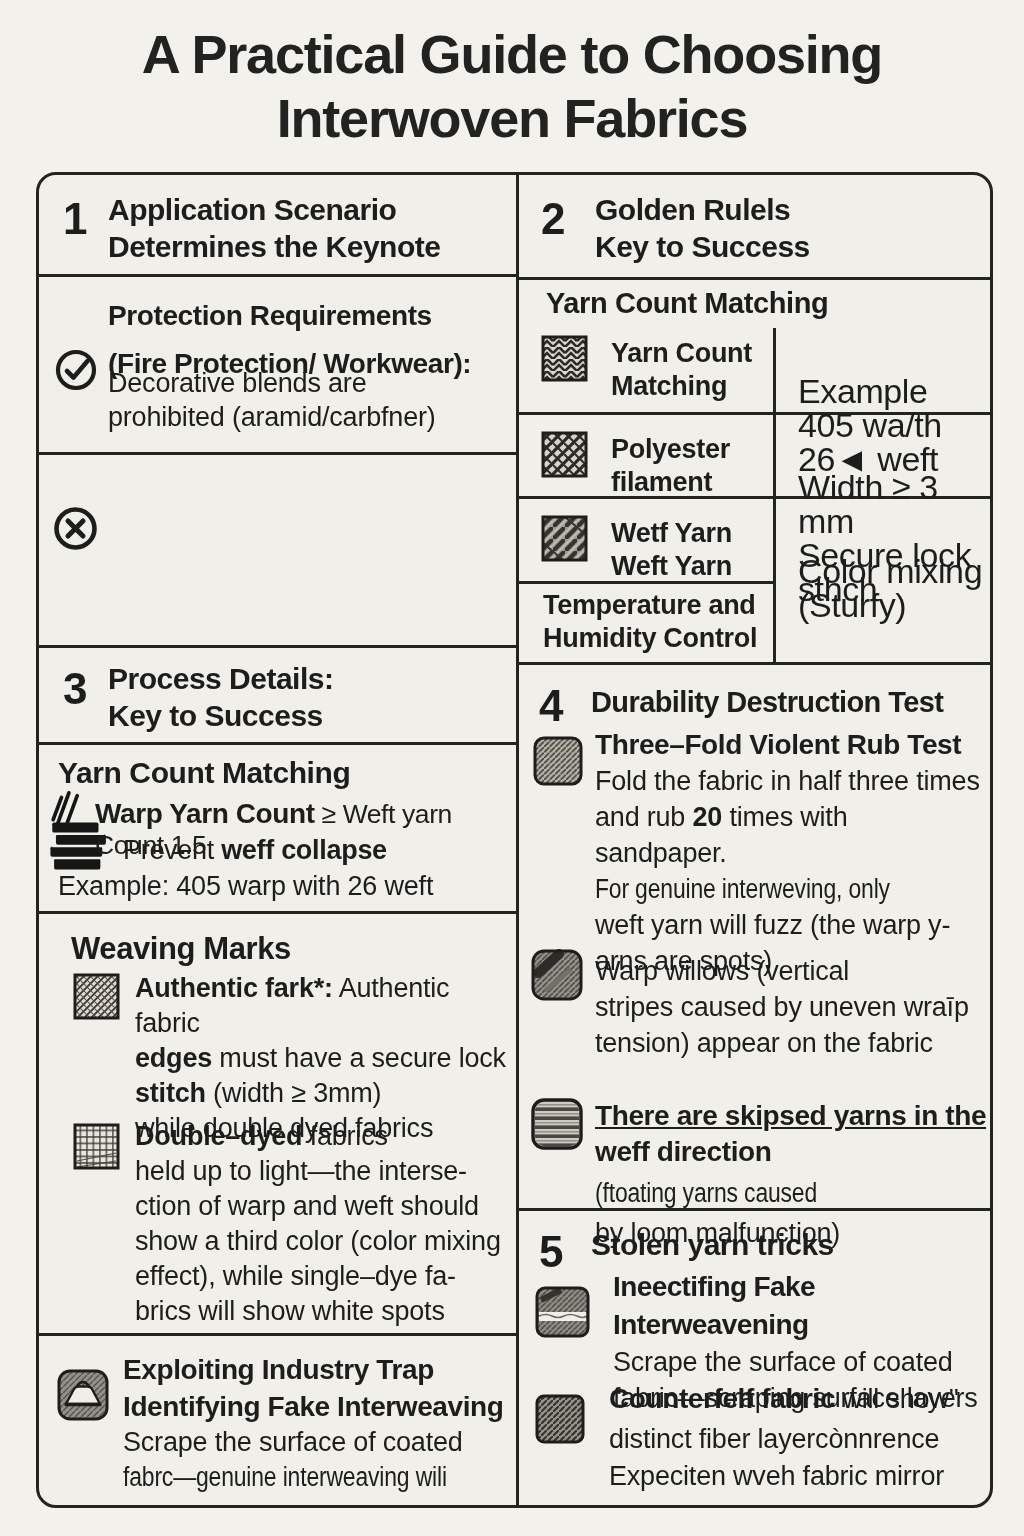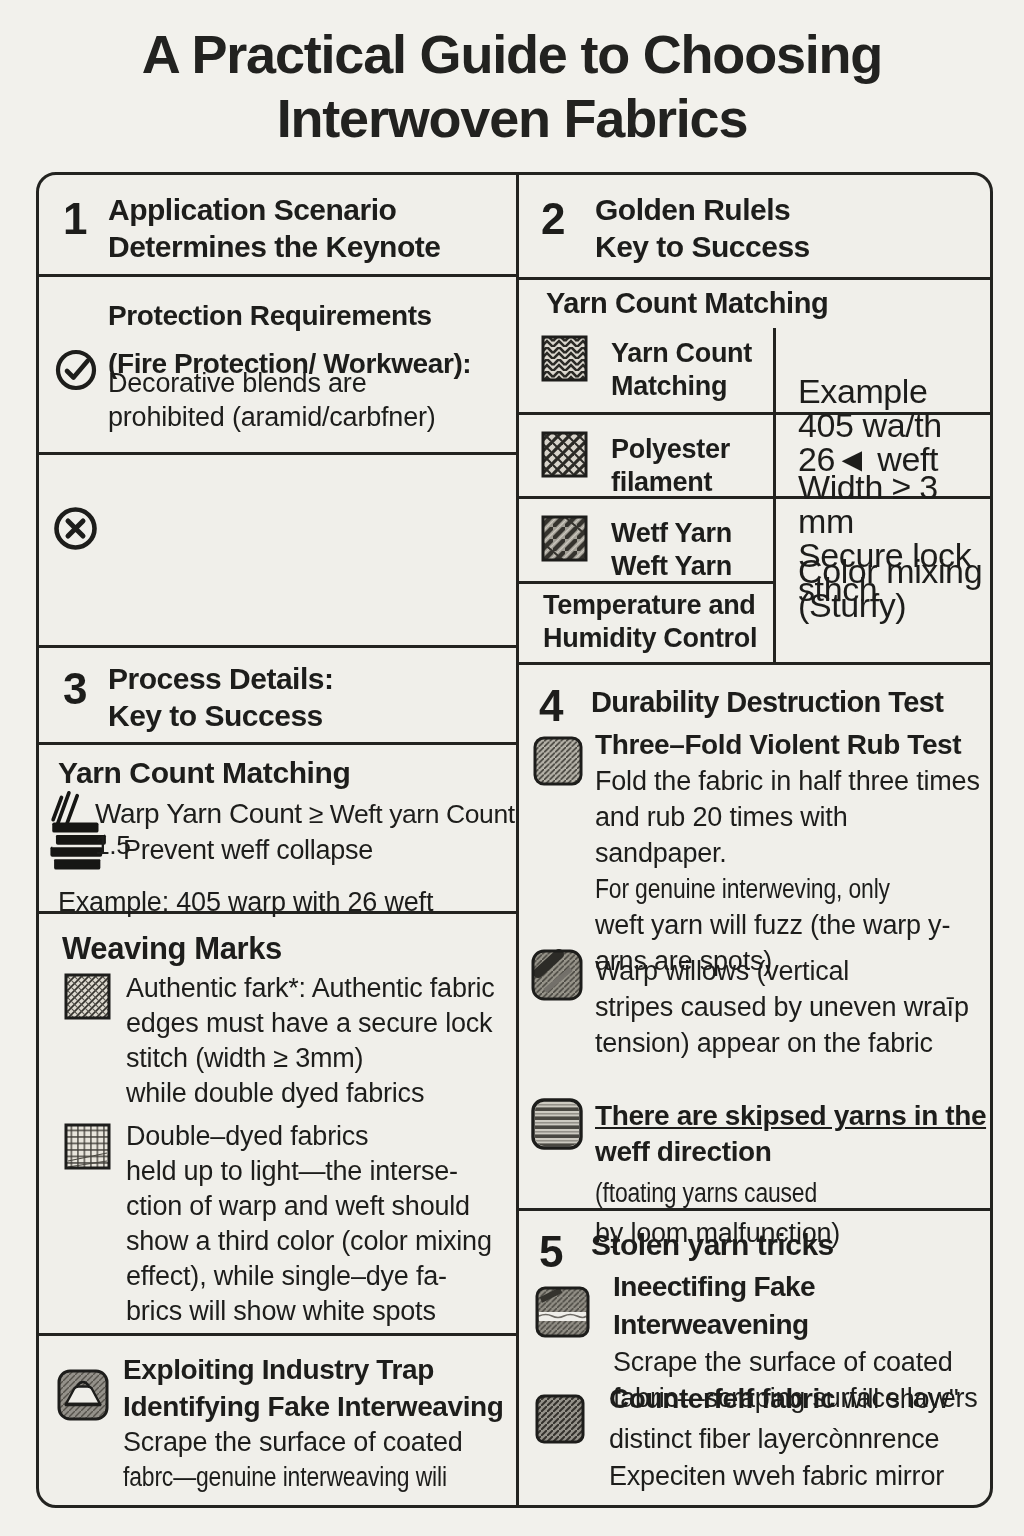--- a/index.html
+++ b/index.html
@@ -18,21 +18,21 @@
     position:absolute;left:36px;top:172px;width:951px;height:1330px;
     border:3px solid #232320;border-radius:20px;background:#f0efea;
   }
   .hline,.vline{position:absolute;background:#232320;}
   .hline{height:3px;}
   .vline{width:3px;}
   .num{font-size:44px;font-weight:700;letter-spacing:-1px;line-height:1;}
   .sec-title{font-size:30px;font-weight:700;line-height:37px;letter-spacing:-.5px;white-space:pre-line;}
   .bh{font-size:28px;font-weight:700;letter-spacing:-.4px;}
   .pre{white-space:pre-line;}
-  .b{font-weight:400;}
+  .b{font-weight:700;}
   .body27{font-size:27px;line-height:38px;letter-spacing:-.2px;}
   .lh35{line-height:35px;}
   .lh36{line-height:36px;}
   .cond{display:inline-block;transform:scaleX(.85);transform-origin:0 60%;}
   .cell-l{font-size:27px;font-weight:700;line-height:33px;letter-spacing:-.3px;white-space:pre-line;}
   .cell-r{font-size:34px;line-height:34px;letter-spacing:-.4px;white-space:pre-line;margin-top:36px;}
   .icon{position:absolute;color:#1d1d1b;}
   .icon svg{display:block;}
 </style>
 </head>
@@ -99,24 +99,24 @@
           <rect x="14" y="48" width="54" height="11" rx="2"></rect>
           <rect x="8" y="61" width="56" height="11" rx="2"></rect>
           <rect x="12" y="74" width="50" height="12" rx="2"></rect>
         </g>
         <path d="M10 47.5H66 M10 60.5H66 M10 73.5H66" stroke="#efeee9" stroke-width="2.4"></path>
       </svg>
     </span>
     <div class="abs" style="left:19px;top:14px;font-size:30px;font-weight:700;letter-spacing:-.4px;">Yarn Count Matching</div>
     <div class="abs" style="left:56px;top:56px;font-size:26.5px;letter-spacing:-.4px;z-index:2;"><span class="b" style="font-size:28px;">Warp Yarn Count</span><span> ≥ Weft yarn Count 1.5</span></div>
     <div class="abs" style="left:84px;top:93px;font-size:27px;letter-spacing:-.3px;"><span>Prevent </span><span class="b">weff collapse</span></div>
-    <div class="abs body27" style="left:19px;top:141px;">Example: 405 warp with 26 weft</div>
-  </div>
-
-  <div class="abs" style="left:3px;top:736px;width:413px;height:422px;">
+    <div class="abs body27" style="left:19px;top:125px;">Example: 405 warp with 26 weft</div>
+  </div>
+
+  <div class="abs" style="left:12px;top:736px;width:413px;height:422px;">
     <div class="abs" style="left:20px;top:20px;font-size:31px;font-weight:700;letter-spacing:-.4px;">Weaving Marks</div>
     <span class="icon" style="left:22px;top:62px;">
       <svg width="47" height="47" viewBox="0 0 47 47">
         <defs>
             <pattern id="p-ch" width="7" height="7" patternUnits="userSpaceOnUse">
               <path d="M-1 8L8 -1" stroke="#34322d" stroke-width="1.7" fill="none"></path>
               <path d="M-1 -1L8 8" stroke="#55524b" stroke-width="1.1" fill="none"></path>
             </pattern>
           </defs>
         <rect x="2" y="2" width="43" height="43" fill="#ddd9cf"></rect>

